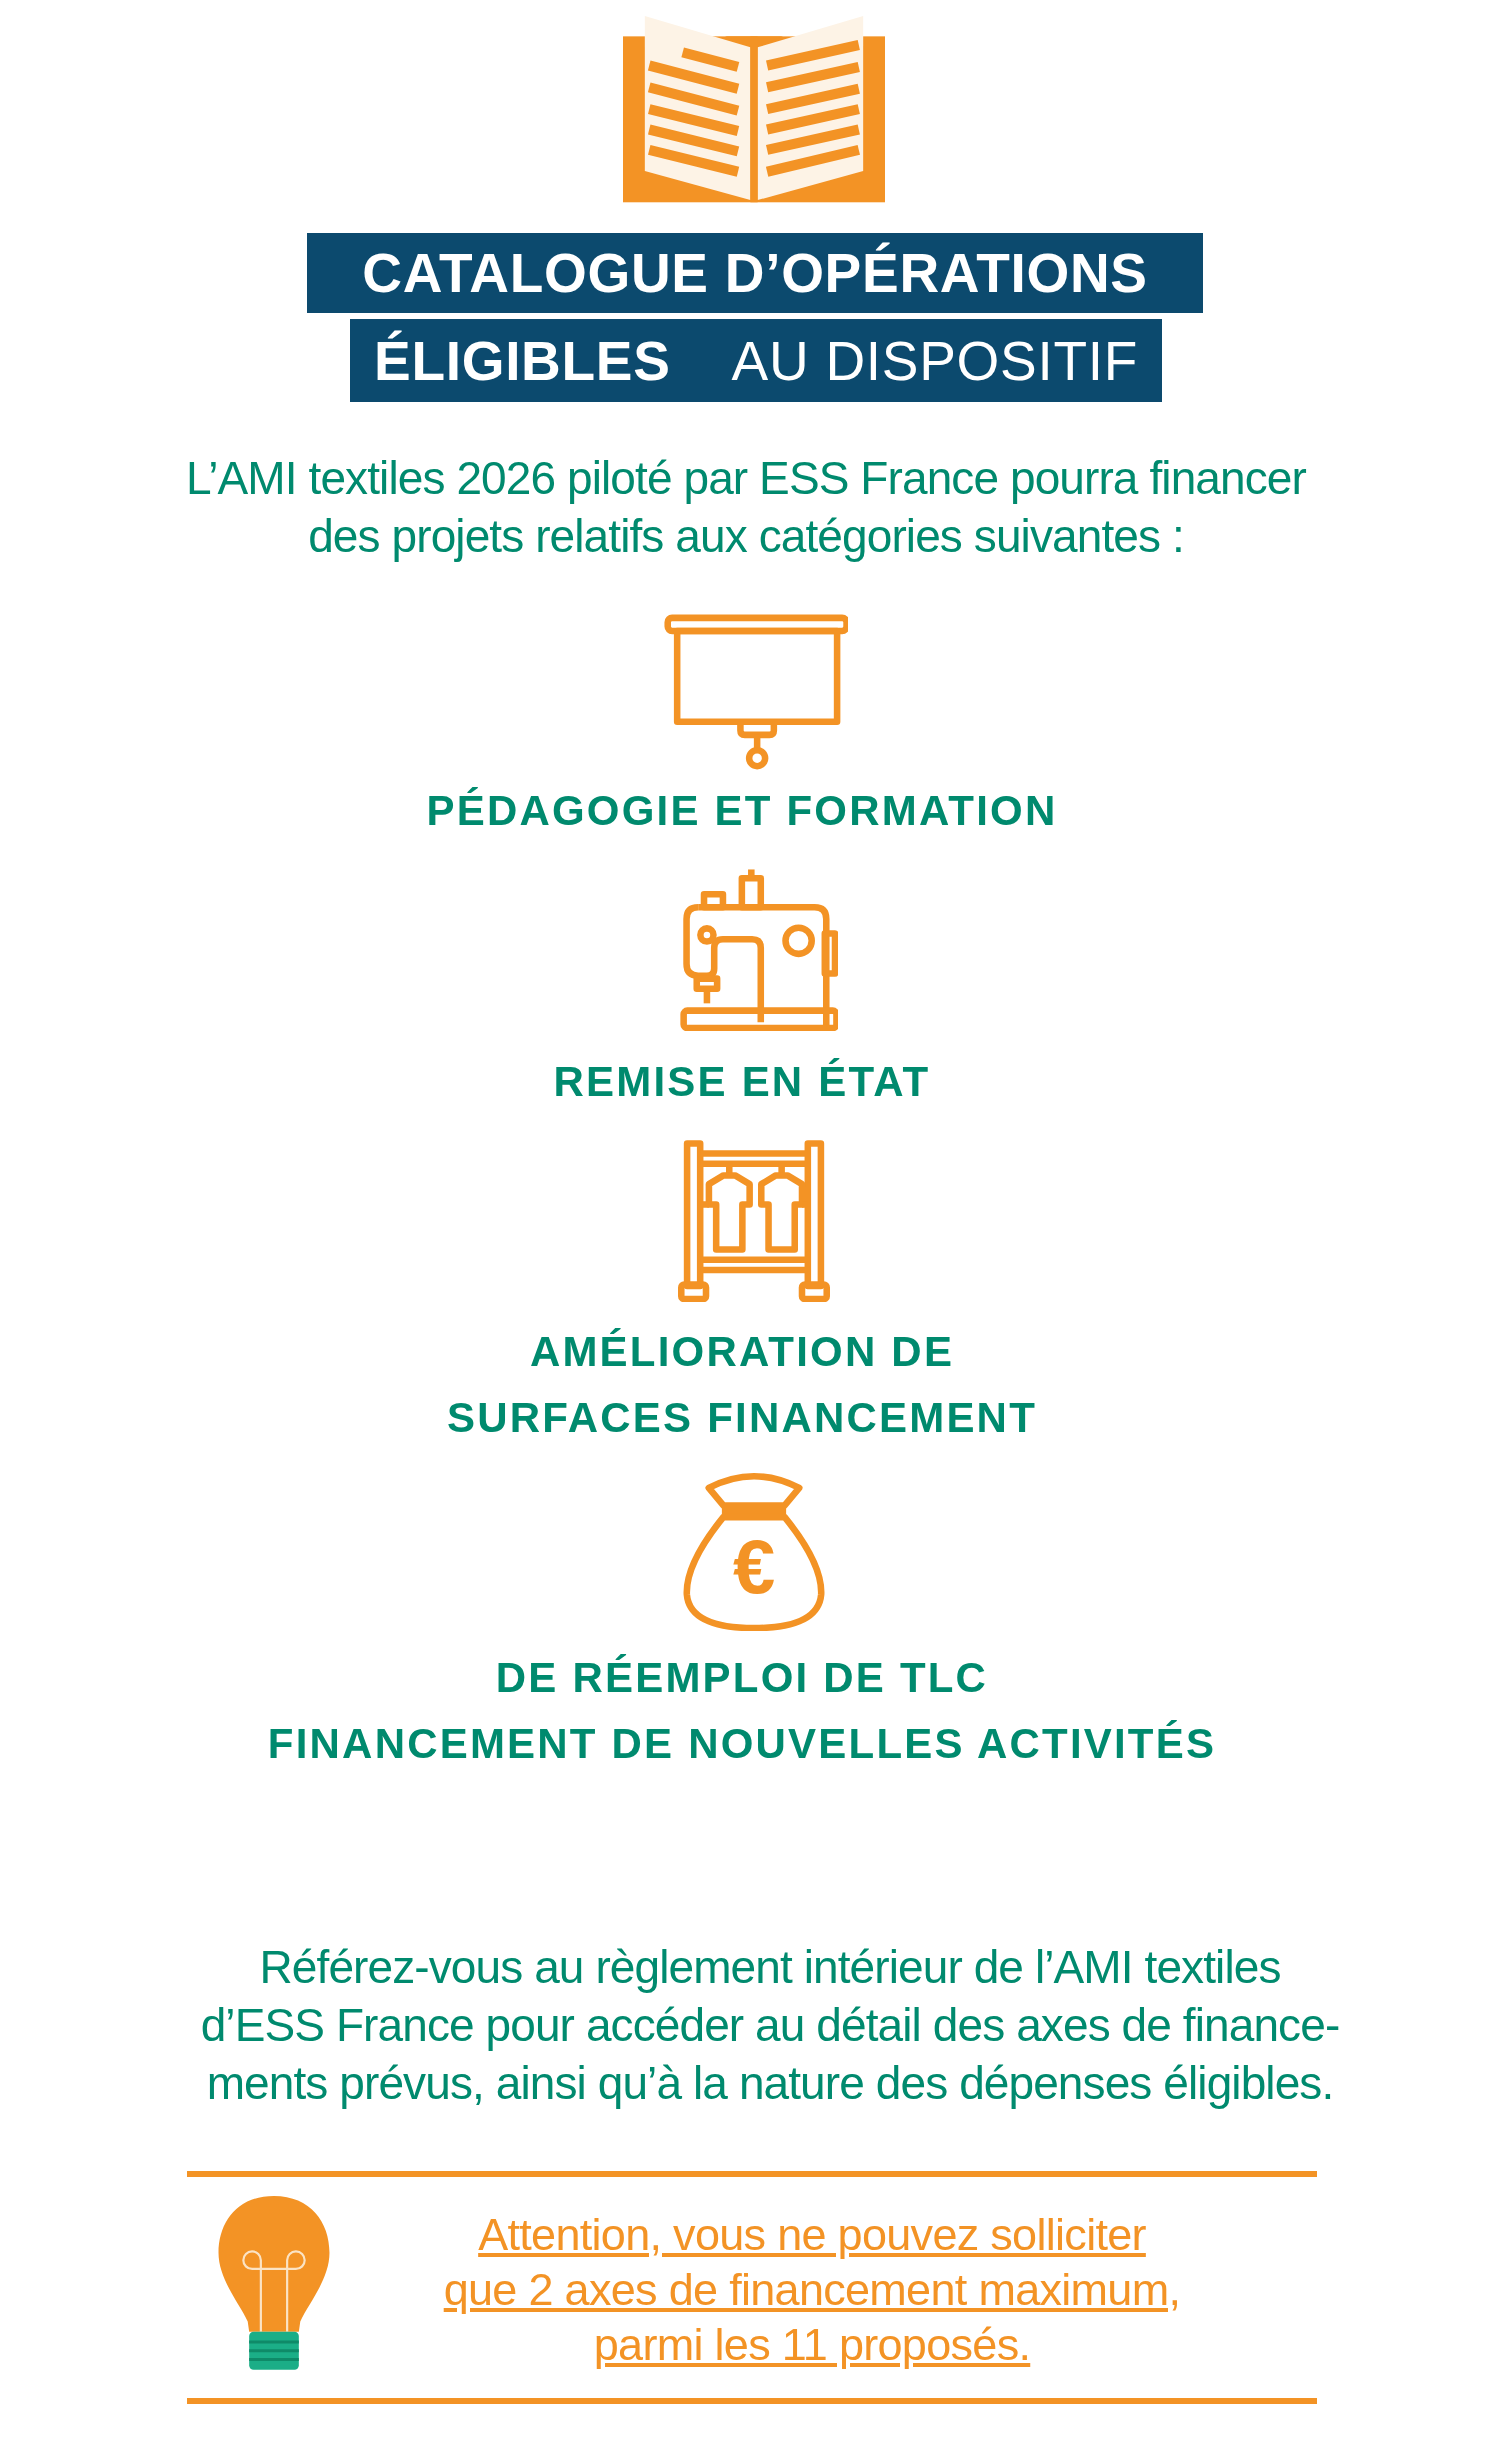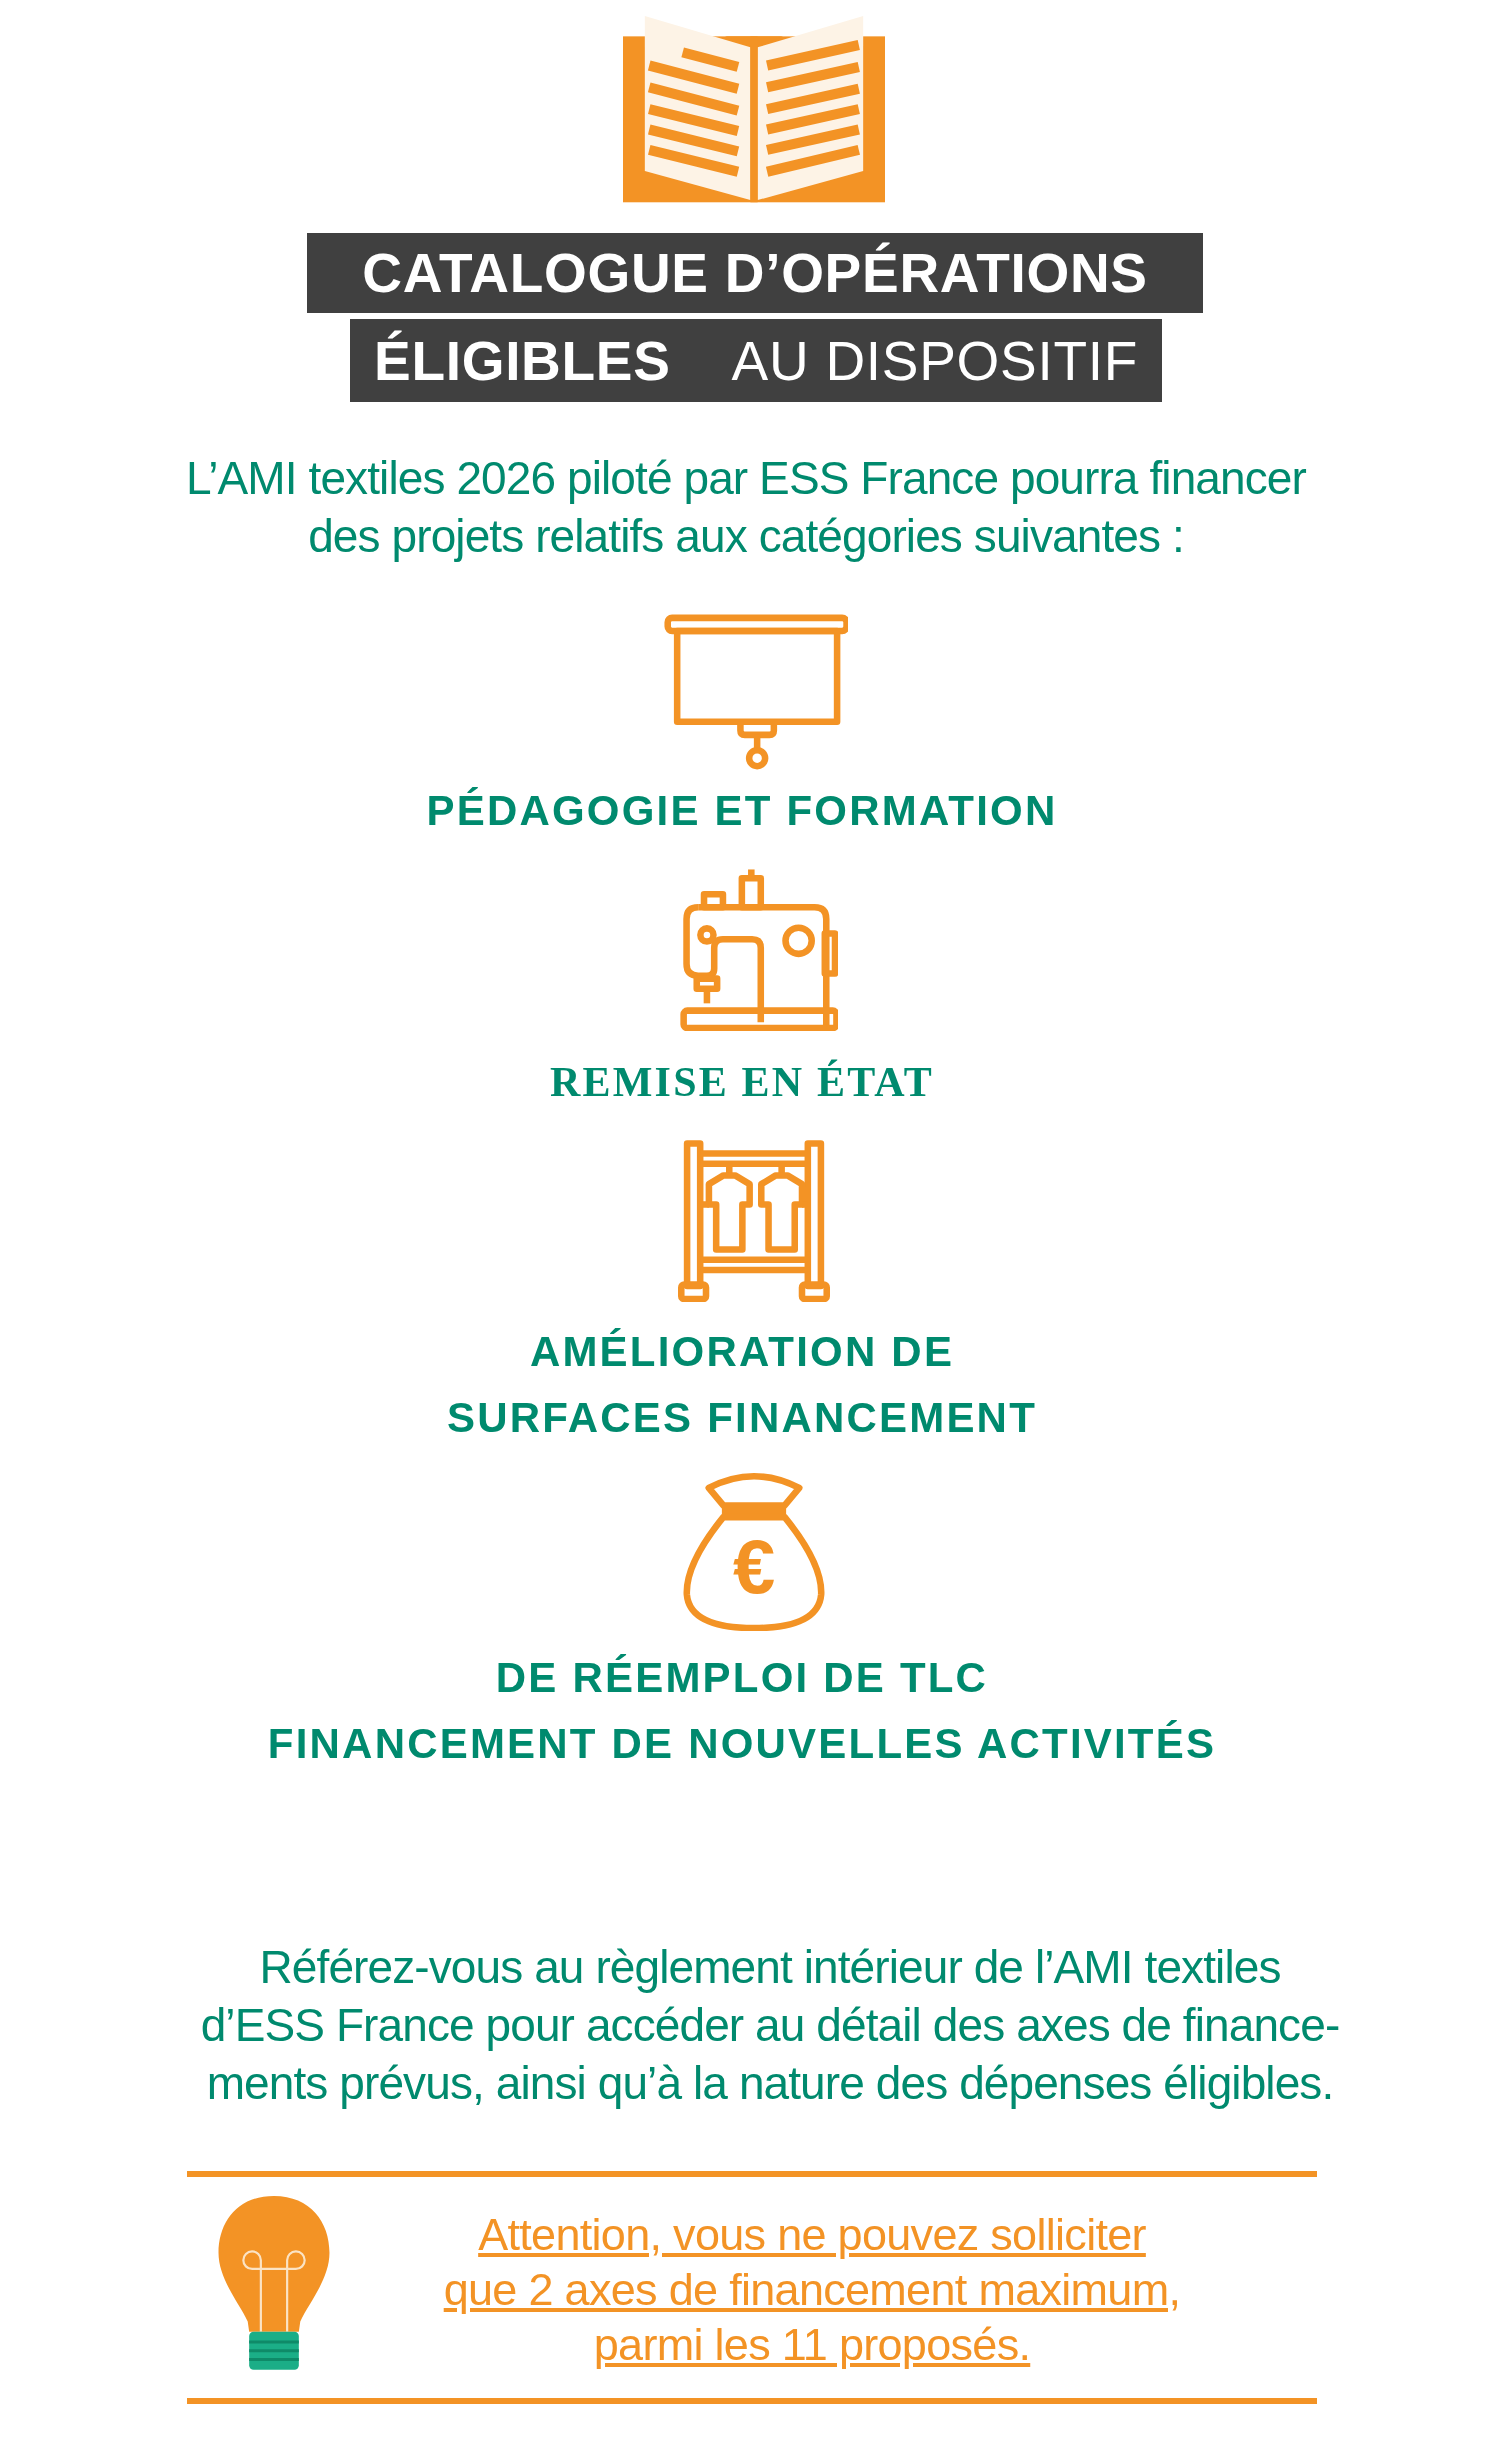--- a/index.html
+++ b/index.html
@@ -15,21 +15,21 @@
     font-family: "Liberation Sans", sans-serif;
   }
   .abs { position: absolute; }
 
   
   #book-icon { left: 623px; top: 7.3px; width: 262px; height: 197px; }
 
   
   .banner {
     position: absolute;
-    background: #404040;
+    background: #0c4a6e;
     color: #ffffff;
     font-weight: bold;
     white-space: nowrap;
     display: flex;
     align-items: center;
     justify-content: center;
     letter-spacing: 0.7px;
   }
   #banner-1 { left: 307px; top: 233px; width: 896px; height: 80px; font-size: 55px; }
   #banner-2 { left: 350px; top: 319px; width: 812px; height: 83px; font-size: 55px; gap: 41px; }
@@ -62,21 +62,21 @@
     left: 0; width: 1484px;
     text-align: center;
     color: #008A6E;
     font-weight: bold;
     font-size: 42px;
     line-height: 66px;
     letter-spacing: 2.2px;
   }
   .cat-label .line { display: block; white-space: nowrap; }
   #label-0 { top: 778px; }
-  #label-1 { top: 1049px; font-family: Liberation Serif, serif; }
+  #label-1 { top: 1049px; }
   #label-2 { top: 1319px; }
   #label-3 { top: 1645px; }
 
   
   .rule {
     position: absolute;
     left: 187px; width: 1130px;
     height: 5.8px;
     background: #F39325;
   }

